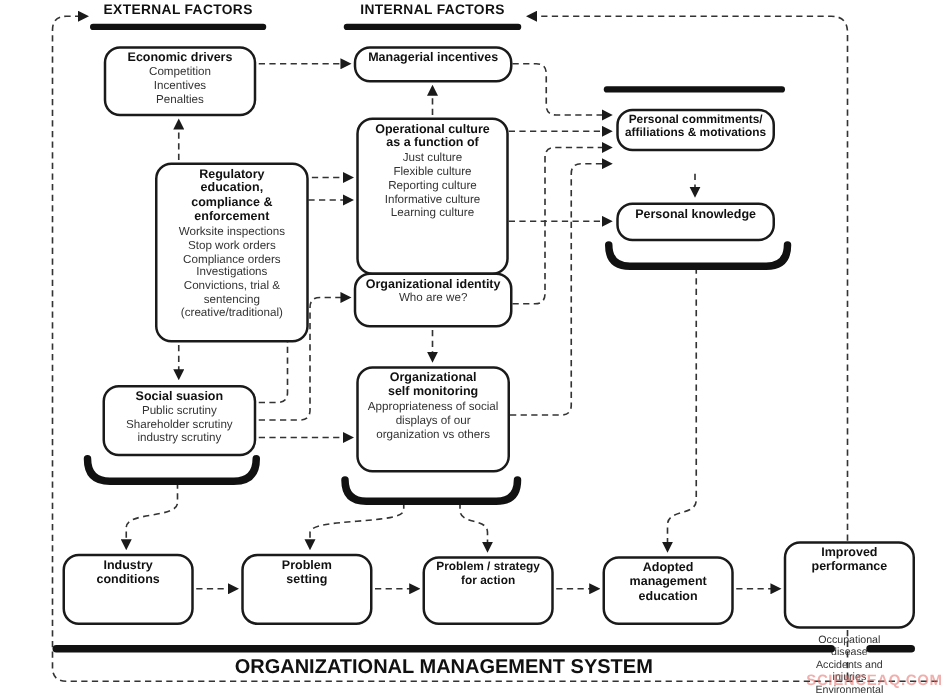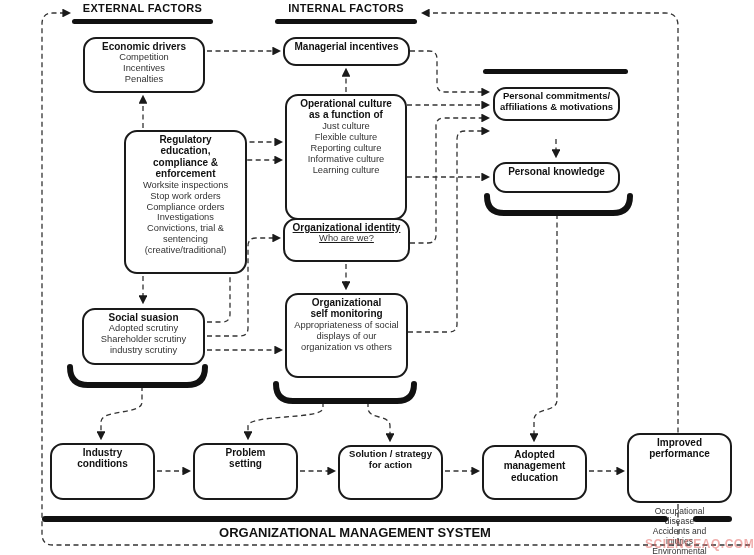--- a/index.html
+++ b/index.html
@@ -12,21 +12,21 @@
        display:flex;flex-direction:column;align-items:center;
        text-align:center;box-sizing:border-box;padding:2px 3px;}
   .title{font-weight:bold;font-size:10px;line-height:1.14;white-space:pre-line;color:#111;}
   .body{font-size:9.3px;line-height:1.18;white-space:pre-line;color:#333;}
   .t95{font-size:9.5px;}
   .b85{font-size:8.5px;margin-top:46px;}
   .hdr{position:absolute;z-index:3;font-weight:bold;font-size:11px;letter-spacing:.3px;
        text-align:center;color:#111;}
   .bar{position:absolute;z-index:3;background:#111;border-radius:2.5px;height:5px;}
   .omsbar{position:absolute;z-index:3;background:#111;border-radius:3px;height:6px;}
-  .oms-label{position:absolute;z-index:3;font-weight:bold;font-size:13px;text-align:center;color:#111;}
+  .oms-label{position:absolute;z-index:3;font-weight:bold;font-size:16px;text-align:center;color:#111;}
   .watermark{position:absolute;z-index:5;font-size:12px;font-weight:bold;letter-spacing:.5px;
        color:rgba(228,108,104,0.55);}
 </style>
 </head>
 <body>
 
 <div id="stage">
 
   <svg class="wires" width="754" height="555" viewBox="0 0 754 555">
     <defs>
@@ -101,36 +101,36 @@
   <div class="box" style="left:285px;top:94px;width:122px;height:126px;">
     <div class="title">Operational culture
 as a function of</div>
     <div class="body">Just culture
 Flexible culture
 Reporting culture
 Informative culture
 Learning culture</div>
   </div>
 
-  <div class="box" style="left:283px;top:218px;width:127px;height:44px;text-decoration:underline;">
+  <div class="box" style="left:283px;top:218px;width:127px;height:44px;">
     <div class="title">Organizational identity</div>
     <div class="body">Who are we?</div>
   </div>
 
   <div class="box" style="left:285px;top:293px;width:123px;height:85px;">
     <div class="title">Organizational
 self monitoring</div>
     <div class="body">Appropriateness of social
 displays of our
 organization vs others</div>
   </div>
 
   <div class="box" style="left:82px;top:308px;width:123px;height:57px;">
     <div class="title">Social suasion</div>
-    <div class="body">Adopted scrutiny
+    <div class="body">Public scrutiny
 Shareholder scrutiny
 industry scrutiny</div>
   </div>
 
   <div class="box" style="left:493px;top:87px;width:127px;height:34px;padding:2px 1px;">
     <div class="title t95">Personal commitments/
 affiliations &amp; motivations</div>
   </div>
 
   <div class="box" style="left:493px;top:162px;width:127px;height:31px;">
@@ -141,21 +141,21 @@
     <div class="title">Industry
 conditions</div>
   </div>
 
   <div class="box" style="left:193px;top:443px;width:105px;height:57px;">
     <div class="title">Problem
 setting</div>
   </div>
 
   <div class="box" style="left:338px;top:445px;width:105px;height:55px;">
-    <div class="title t95">Solution / strategy
+    <div class="title t95">Problem / strategy
 for action</div>
   </div>
 
   <div class="box" style="left:482px;top:445px;width:105px;height:55px;">
     <div class="title">Adopted
 management
 education</div>
   </div>
 
   <div class="box" style="left:627px;top:433px;width:105px;height:70px;padding:2px 18px;">

